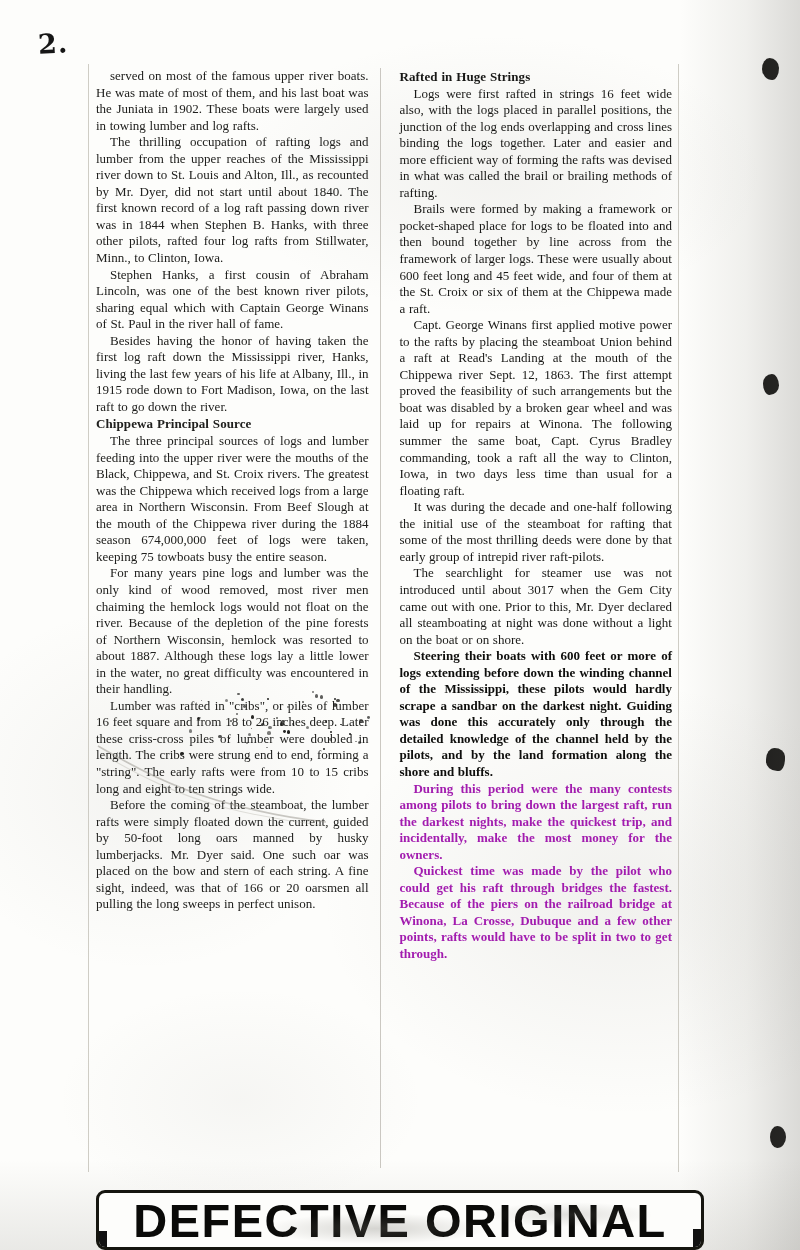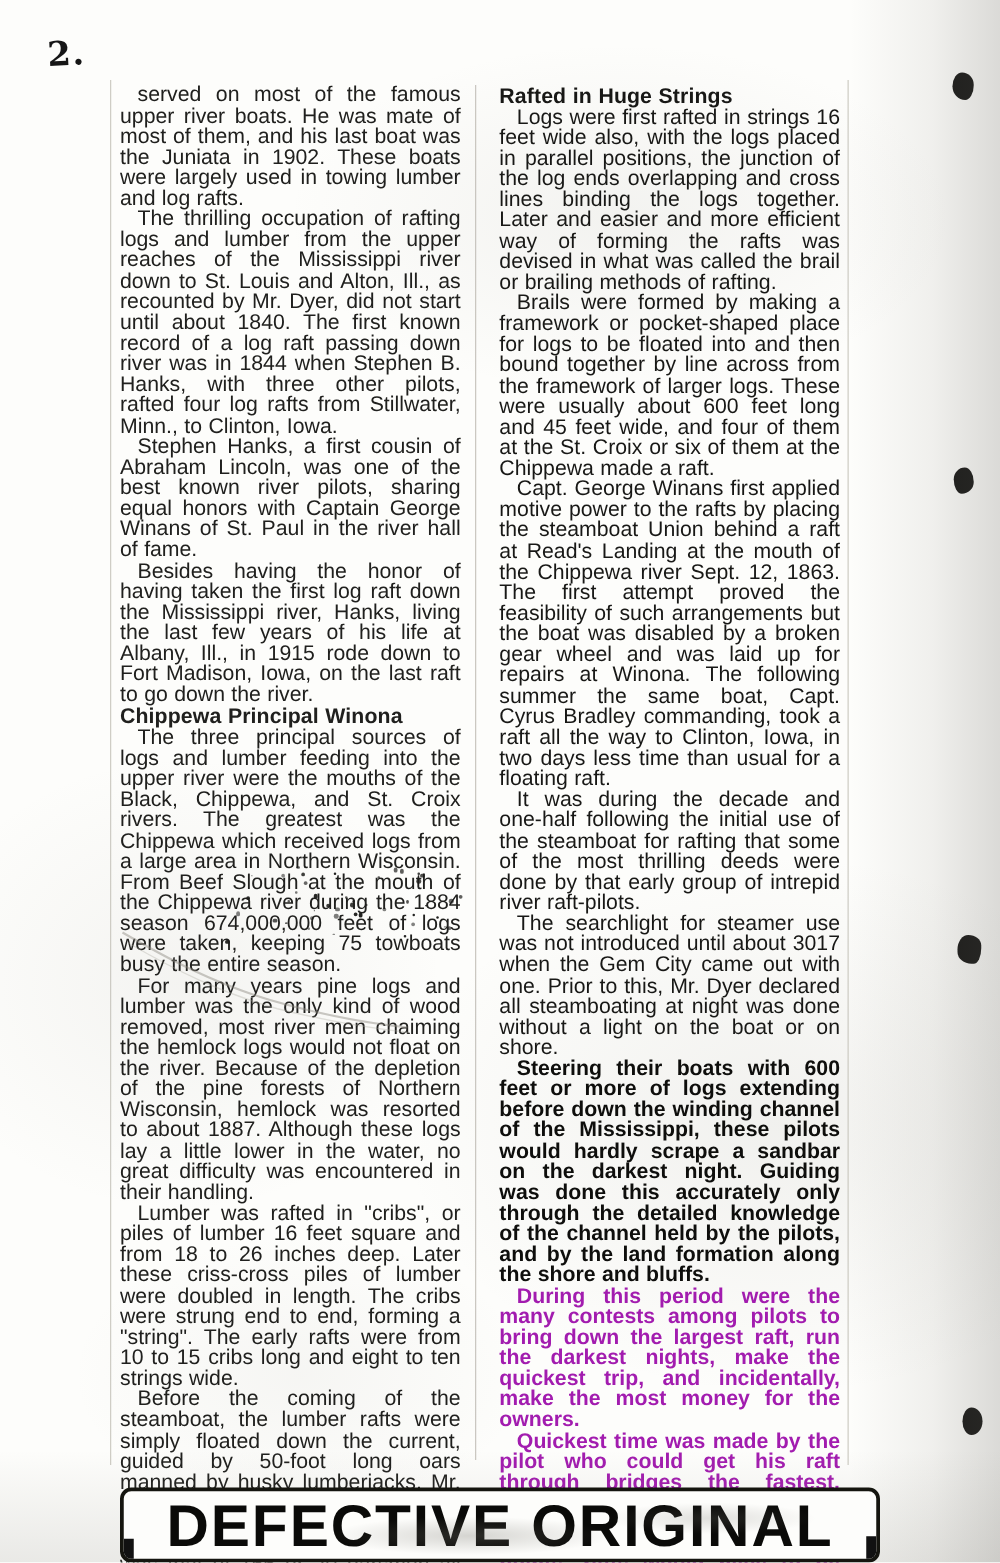--- a/index.html
+++ b/index.html
@@ -82,22 +82,22 @@
   .col-right { padding-left: 17px; }
   #col-divider {
     width: 1px;
     background: #b9b6ae;
     margin: 0 2px;
     opacity: .75;
   }
 
   .col p {
     margin: 0;
-    font-family: Liberation Sans, sans-serif;
-    font-size: 17px;
+    font-family: Liberation Serif, serif;
+    font-size: 13px;
     line-height: 16.55px;
     text-align: justify;
     text-indent: 14px;
     color: #20201e;
     hyphens: manual;
     word-spacing: .4px;
   }
 
   .subhead {
     margin: 1px 0 0 0 !important;
@@ -206,23 +206,23 @@
 
   <div id="clipping">
     <div class="edge l"></div>
     <div class="edge r"></div>
 
     <div id="columns">
 
       <div class="col col-left">
         <p>served on most of the famous upper river boats. He was mate of most of them, and his last boat was the Juniata in 1902. These boats were largely used in towing lumber and log rafts.</p>
         <p>The thrilling occupation of rafting logs and lumber from the upper reaches of the Mississippi river down to St. Louis and Alton, Ill., as recounted by Mr. Dyer, did not start until about 1840. The first known record of a log raft passing down river was in 1844 when Stephen B. Hanks, with three other pilots, rafted four log rafts from Stillwater, Minn., to Clinton, Iowa.</p>
-        <p>Stephen Hanks, a first cousin of Abraham Lincoln, was one of the best known river pilots, sharing equal honors with Captain George Winans of St. Paul in the river hall of fame.</p>
+        <p>Stephen Hanks, a first cousin of Abraham Lincoln, was one of the best known river pilots, sharing equal which with Captain George Winans of St. Paul in the river hall of fame.</p>
         <p>Besides having the honor of having taken the first log raft down the Mississippi river, Hanks, living the last few years of his life at Albany, Ill., in 1915 rode down to Fort Madison, Iowa, on the last raft to go down the river.</p>
-        <p class="subhead">Chippewa Principal Winona</p>
+        <p class="subhead">Chippewa Principal Source</p>
         <p>The three principal sources of logs and lumber feeding into the upper river were the mouths of the Black, Chippewa, and St. Croix rivers. The greatest was the Chippewa which received logs from a large area in Northern Wisconsin. From Beef Slough at the mouth of the Chippewa river during the 1884 season 674,000,000 feet of logs were taken, keeping 75 towboats busy the entire season.</p>
         <p>For many years pine logs and lumber was the only kind of wood removed, most river men chaiming the hemlock logs would not float on the river. Because of the depletion of the pine forests of Northern Wisconsin, hemlock was resorted to about 1887. Although these logs lay a little lower in the water, no great difficulty was encountered in their handling.</p>
         <p>Lumber was rafted in "cribs", or piles of lumber 16 feet square and from 18 to 26 inches deep. Later these criss-cross piles of lumber were doubled in length. The cribs were strung end to end, forming a "string". The early rafts were from 10 to 15 cribs long and eight to ten strings wide.</p>
         <p>Before the coming of the steamboat, the lumber rafts were simply floated down the current, guided by 50-foot long oars manned by husky lumberjacks. Mr. Dyer said. One such oar was placed on the bow and stern of each string. A fine sight, indeed, was that of 166 or 20 oarsmen all pulling the long sweeps in perfect unison.</p>
       </div>
 
       <div id="col-divider"></div>
 
       <div class="col col-right">
         <p class="subhead">Rafted in Huge Strings</p>

